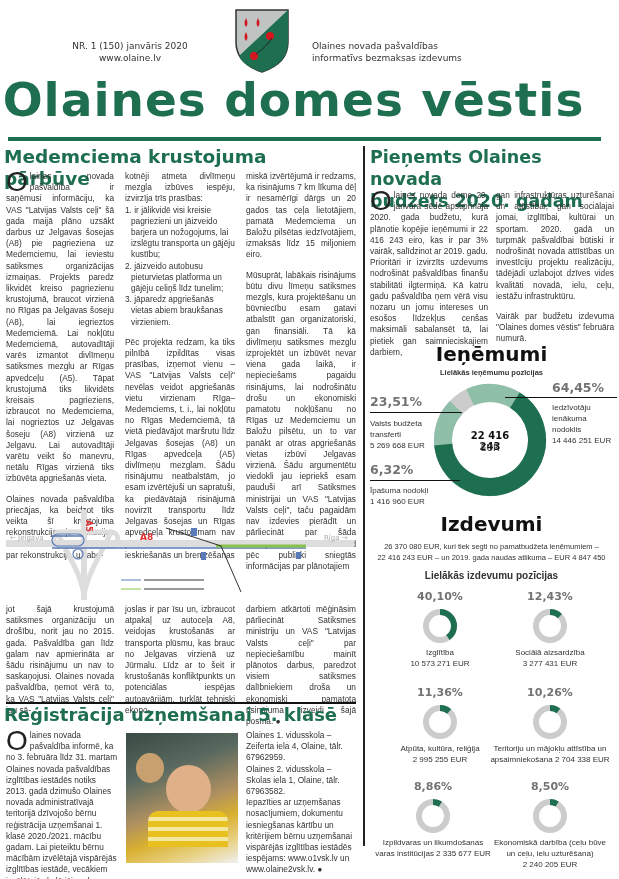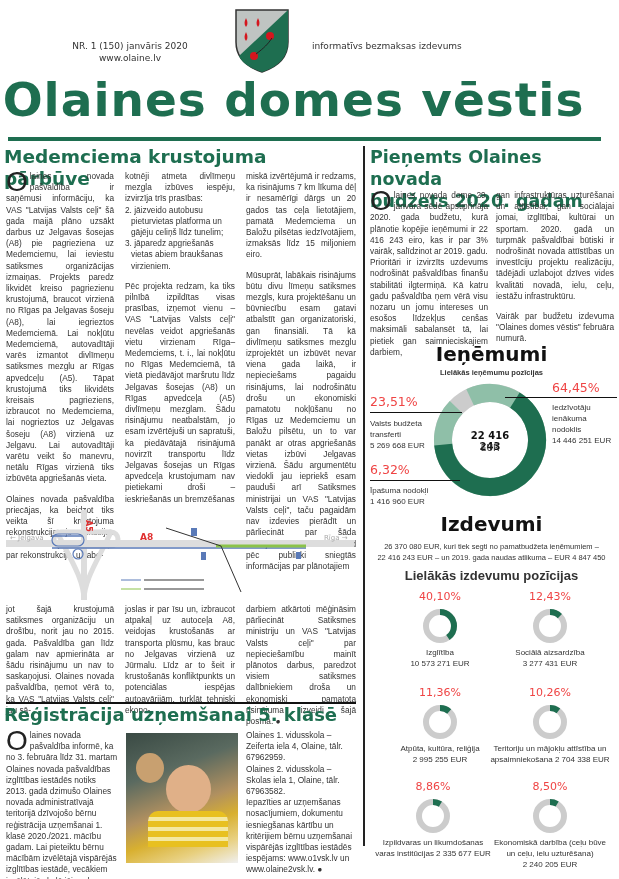--- a/index.html
+++ b/index.html
@@ -12,58 +12,60 @@
 .topbar{left:8px;top:137px;width:593px;height:4px;background:#1e6e50}
 .vline{left:363px;top:146px;width:1.5px;height:700px;background:#222}
 .h2{font-weight:bold;color:#1e6e50;font-size:19px;line-height:22px}
 .col{font-family:"Liberation Sans",sans-serif;font-size:8.3px;line-height:11.2px;color:#333;text-align:justify}
 .dropcap{float:left;font-size:28px;line-height:22px;margin-right:2px;color:#222;font-weight:normal}
 .sub{font-weight:bold;color:#111}
 .map{left:6px;top:510px;width:348px;height:90px}
 .hr-black{left:6px;top:702px;width:350px;height:1.5px;background:#111}
 .photo{left:126px;top:733px;width:112px;height:130px;background:linear-gradient(160deg,#3a4a44 0%,#5a6a60 30%,#b09060 55%,#d8b030 70%,#e8d080 85%,#f0f0f0 100%)}
 .center{text-align:center}
-.stat-pct{font-weight:normal;font-size:11px;color:#ef4444}
+.stat-pct{font-weight:bold;font-size:11px;color:#737373}
 .small{font-family:"Liberation Sans",sans-serif;font-size:8px;line-height:11px;color:#333}
 </style>
 </head>
 <body>
 
 <div class="abs mast-left">
   <div>NR. 1 (150) janvāris 2020</div>
   <div>www.olaine.lv</div>
 </div>
 <svg class="abs crest" viewBox="0 0 56 66">
   <path d="M2 2 H54 V34 C54 52 40 60 28 64 C16 60 2 52 2 34 Z" fill="#bfc4c2" stroke="#333" stroke-width="1.5"></path>
   <path d="M54 2 V34 C54 52 40 60 28 64 C16 60 8 55 5 48 L54 2 Z" fill="#1e6e50"></path>
   <path d="M12 10 q3 6 0 9 q-3 -3 0 -9z" fill="#d4161e"></path>
   <path d="M24 10 q3 6 0 9 q-3 -3 0 -9z" fill="#d4161e"></path>
   <path d="M12 24 q3 6 0 9 q-3 -3 0 -9z" fill="#d4161e"></path>
   <circle cx="36" cy="28" r="4" fill="#d4161e"></circle>
   <circle cx="20" cy="48" r="4" fill="#d4161e"></circle>
   <path d="M22 46 C30 40 34 36 38 30" stroke="#222" fill="none" stroke-width="1"></path>
 </svg>
 <div class="abs mast-right">
+  <div>Olaines novada pašvaldības</div>
   <div>informatīvs bezmaksas izdevums</div>
 </div>
 <div class="abs title">Olaines domes vēstis</div>
 <div class="abs topbar"></div>
 <div class="abs vline"></div>
 
 <div class="abs h2" style="left:4px;top:146px;width:352px;font-size:18.5px">Medemciema krustojuma pārbūve</div>
 
 <div class="abs col" style="left:6px;top:171px;width:108px">
   <span class="dropcap">O</span><span>laines novada pašvaldība ir saņēmusi informāciju, ka VAS "Latvijas Valsts ceļi" šā gada maijā plāno uzsākt darbus uz Jelgavas šosejas (A8) pie pagrieziena uz Medemciemu, lai ieviestu satiksmes organizācijas izmaiņas. Projekts paredz likvidēt kreiso pagriezienu krustojumā, braucot virzienā no Rīgas pa Jelgavas šoseju (A8), lai iegrieztos Medemciemā. Lai nokļūtu Medemciemā, autovadītāji varēs izmantot divlīmeņu satiksmes mezglu ar Rīgas apvedceļu (A5). Tāpat krustojumā tiks likvidēts kreisais pagrieziens, izbraucot no Medemciema, lai nogrieztos uz Jelgavas šoseju (A8) virzienā uz Jelgavu. Lai autovadītāji varētu veikt šo manevru, netālu Rīgas virzienā tiks izbūvēta apgriešanās vieta.</span>
   <div style="height:9px"></div>
   <div>Olaines novada pašvaldība priecājas, ka beidzot tiks veikta šī krustojuma rekonstrukcija, jo diskusijas ar VAS "Latvijas Valsts ceļi" par rekonstrukciju, uzlabo-</div>
 </div>
 
 <div class="abs col" style="left:125px;top:171px;width:110px">
   <div>kotnēji atmeta divlīmeņu mezgla izbūves iespēju, izvirzīja trīs prasības:</div>
   <div style="text-align:left;padding-left:6px;text-indent:-6px">
+    <div>1. ir jālikvidē visi kreisie pagriezieni un jāizveido barjera un nožogojums, lai izslēgtu transporta un gājēju kustību;</div>
     <div>2. jāizveido autobusu pieturvietas platforma un gājēju celiņš līdz tunelim;</div>
     <div>3. jāparedz apgriešanās vietas abiem braukšanas virzieniem.</div>
   </div>
   <div style="height:9px"></div>
   <div>Pēc projekta redzam, ka tiks pilnībā izpildītas visas prasības, izņemot vienu – VAS "Latvijas Valsts ceļi" nevēlas veidot apgriešanās vietu virzienam Rīga–Medemciems, t. i., lai nokļūtu no Rīgas Medemciemā, tā vietā piedāvājot maršrutu līdz Jelgavas šosejas (A8) un Rīgas apvedceļa (A5) divlīmeņu mezglam. Šādu risinājumu neatbalstām, jo esam izvērtējuši un sapratuši, ka piedāvātajā risinājumā novirzīt transportu līdz Jelgavas šosejas un Rīgas apvedceļa krustojumam nav pietiekami droši – ieskriešanās un bremzēšanas</div>
 </div>
 
 <div class="abs col" style="left:246px;top:171px;width:110px">
   <div>miskā izvērtējumā ir redzams, ka risinājums 7 km līkuma dēļ ir nesamērīgi dārgs un 20 gados tas ceļa lietotājiem, pamatā Medemciema un Baložu pilsētas iedzīvotājiem, izmaksās līdz 15 miljoniem eiro.</div>
   <div style="height:9px"></div>
@@ -161,21 +163,21 @@
 <div class="abs small" style="left:370px;top:485px;width:80px">
   <div>Īpašuma nodokļi</div>
   <div>1 416 960 EUR</div>
 </div>
 
 <div class="abs center" style="left:364px;top:512px;width:255px;font-weight:bold;font-size:20px;color:#111">Izdevumi</div>
 <div class="abs center small" style="left:364px;top:541px;width:255px;font-size:7.5px">
   <div>26 370 080 EUR, kuri tiek segti no pamatbudžeta ieņēmumiem –</div>
   <div>22 416 243 EUR – un 2019. gada naudas atlikuma – EUR 4 847 450</div>
 </div>
-<div class="abs center small" style="left:364px;top:570px;width:255px;font-weight:bold;font-size:13px">Lielākās izdevumu pozīcijas</div>
+<div class="abs center small" style="left:364px;top:570px;width:255px;font-weight:bold;font-size:10px">Lielākās izdevumu pozīcijas</div>
 
 <div class="abs center" style="left:385px;top:590px;width:110px">
   <div class="stat-pct">40,10%</div>
   <svg width="40" height="40" viewBox="0 0 40 40" style="margin:3px auto 1px;display:block">
     <circle cx="20" cy="20" r="14" fill="none" stroke="#cccccc" stroke-width="6"></circle>
     <circle cx="20" cy="20" r="14" fill="none" stroke="#1e6e50" stroke-width="6" stroke-dasharray="35.3 88" transform="rotate(-90 20 20)"></circle>
   </svg>
   <div class="small">Izglītība</div>
   <div class="small">10 573 271 EUR</div>
 </div>

